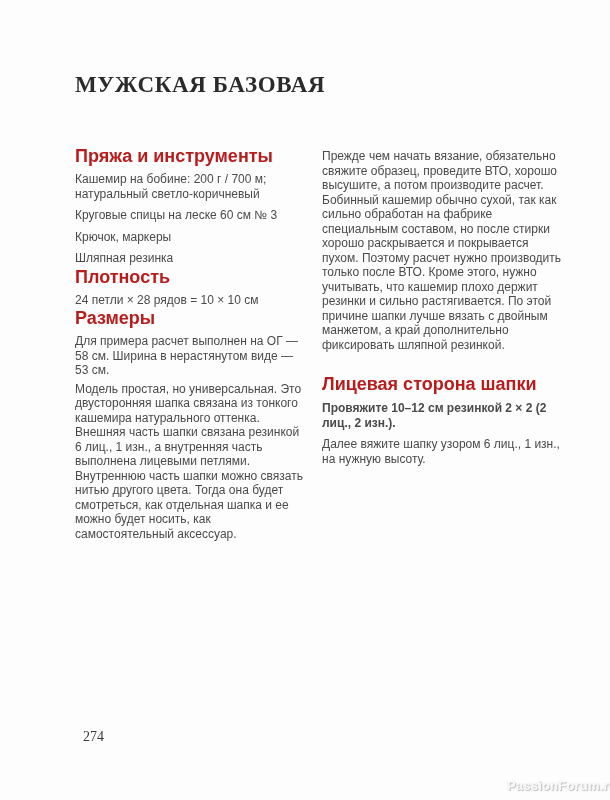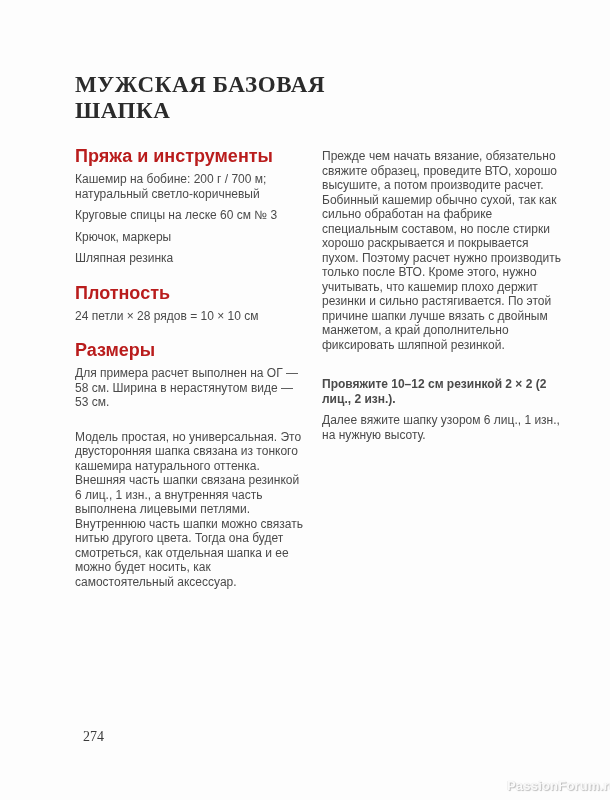--- a/index.html
+++ b/index.html
@@ -32,21 +32,21 @@
     position: absolute;
     top: 149px;
     font-size: 12px;
     line-height: 14.5px;
     color: #4a4a4a;
   }
   .col-left  { left: 75px;  width: 233px; }
   .col-right { left: 322px; width: 240px; }
 
   .sec { margin: 0; }
-  .col-left  .sec + .sec { margin-top: 20px; }
+  .col-left  .sec + .sec { margin-top: 4px; }
   .col-right .sec + .sec { margin-top: 25px; }
 
   .heading {
     margin: 0 0 8px 0;
     font-size: 18px;
     line-height: 15px;
     font-weight: 700;
     color: #b91c1c;
   }
 
@@ -73,21 +73,21 @@
     letter-spacing: 0.2px;
     color: #fafafa;
     text-shadow: 1px 1px 1px #bdbdbd, -0.5px -0.5px 0 #ededed, 0 0 1px #d9d9d9;
   }
 </style>
 </head>
 <body>
 
 <div class="page">
 
-  <h1 class="title"><span>МУЖСКАЯ БАЗОВАЯ</span><br><span>ШАПКА</span></h1>
+  <h1 class="title"><span>МУЖСКАЯ БАЗОВАЯ</span><br></h1>
 
   <div class="col col-left">
 
     <div class="sec">
       <h3 class="heading">Пряжа и инструменты</h3>
       <p class="para">Кашемир на бобине: 200 г / 700 м; натуральный светло-коричневый</p>
       <p class="para">Круговые спицы на леске 60 см № 3</p>
       <p class="para">Крючок, маркеры</p>
       <p class="para">Шляпная резинка</p>
     </div>
@@ -108,20 +108,21 @@
 
   </div>
 
   <div class="col col-right">
 
     <div class="sec">
       <p class="para">Прежде чем начать вязание, обязательно свяжите образец, проведите ВТО, хорошо высушите, а потом производите расчет. Бобинный кашемир обычно сухой, так как сильно обработан на фабрике специальным составом, но после стирки хорошо раскрывается и покрывается пухом. Поэтому расчет нужно производить только после ВТО. Кроме этого, нужно учитывать, что кашемир плохо держит резинки и сильно растягивается. По этой причине шапки лучше вязать с двойным манжетом, а край дополнительно фиксировать шляпной резинкой.</p>
     </div>
 
     <div class="sec">
+      <h3 class="heading">Лицевая сторона шапки</h3>
       <p class="para gap-top">Провяжите 10–12 см резинкой 2 × 2 (2 лиц., 2 изн.).</p>
       <p class="para">Далее вяжите шапку узором 6 лиц., 1 изн., на нужную высоту.</p>
     </div>
 
   </div>
 
   <div class="page-number">274</div>
 
   <div class="watermark">PassionForum.ru</div>
 

